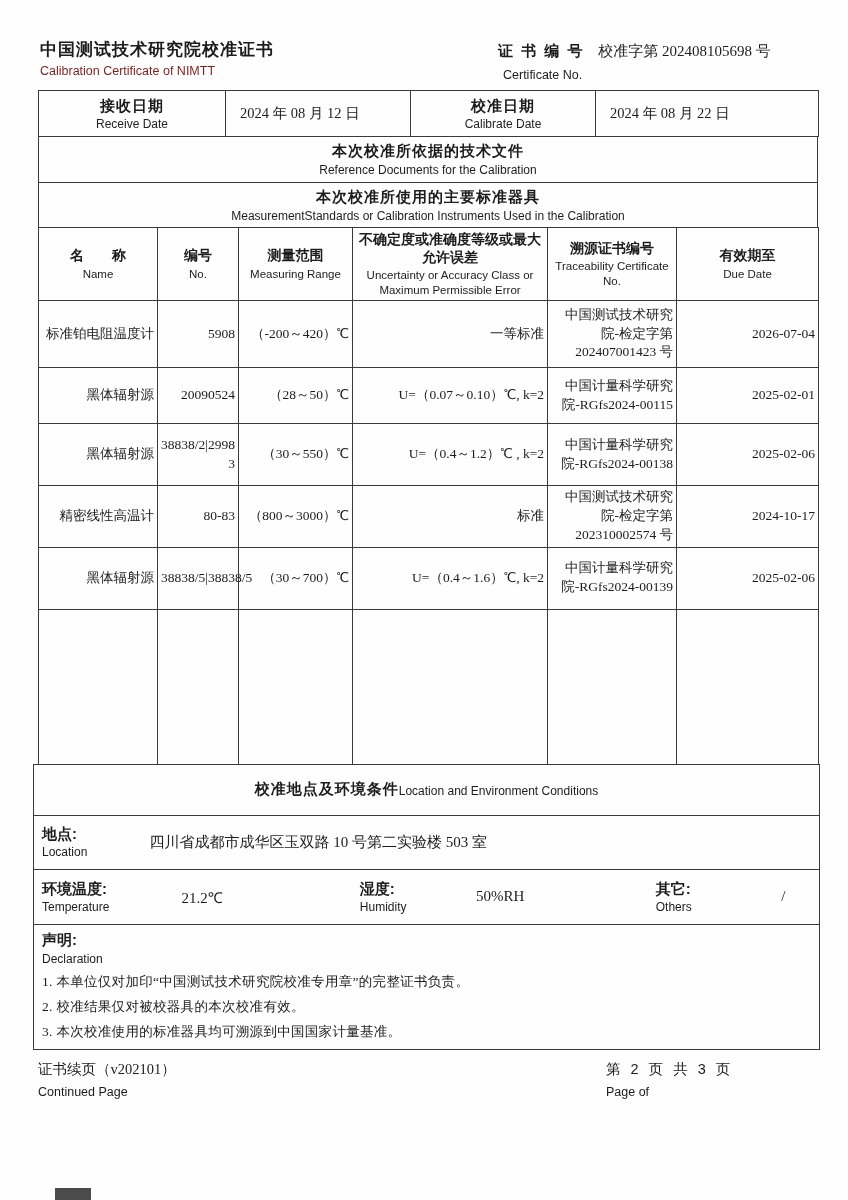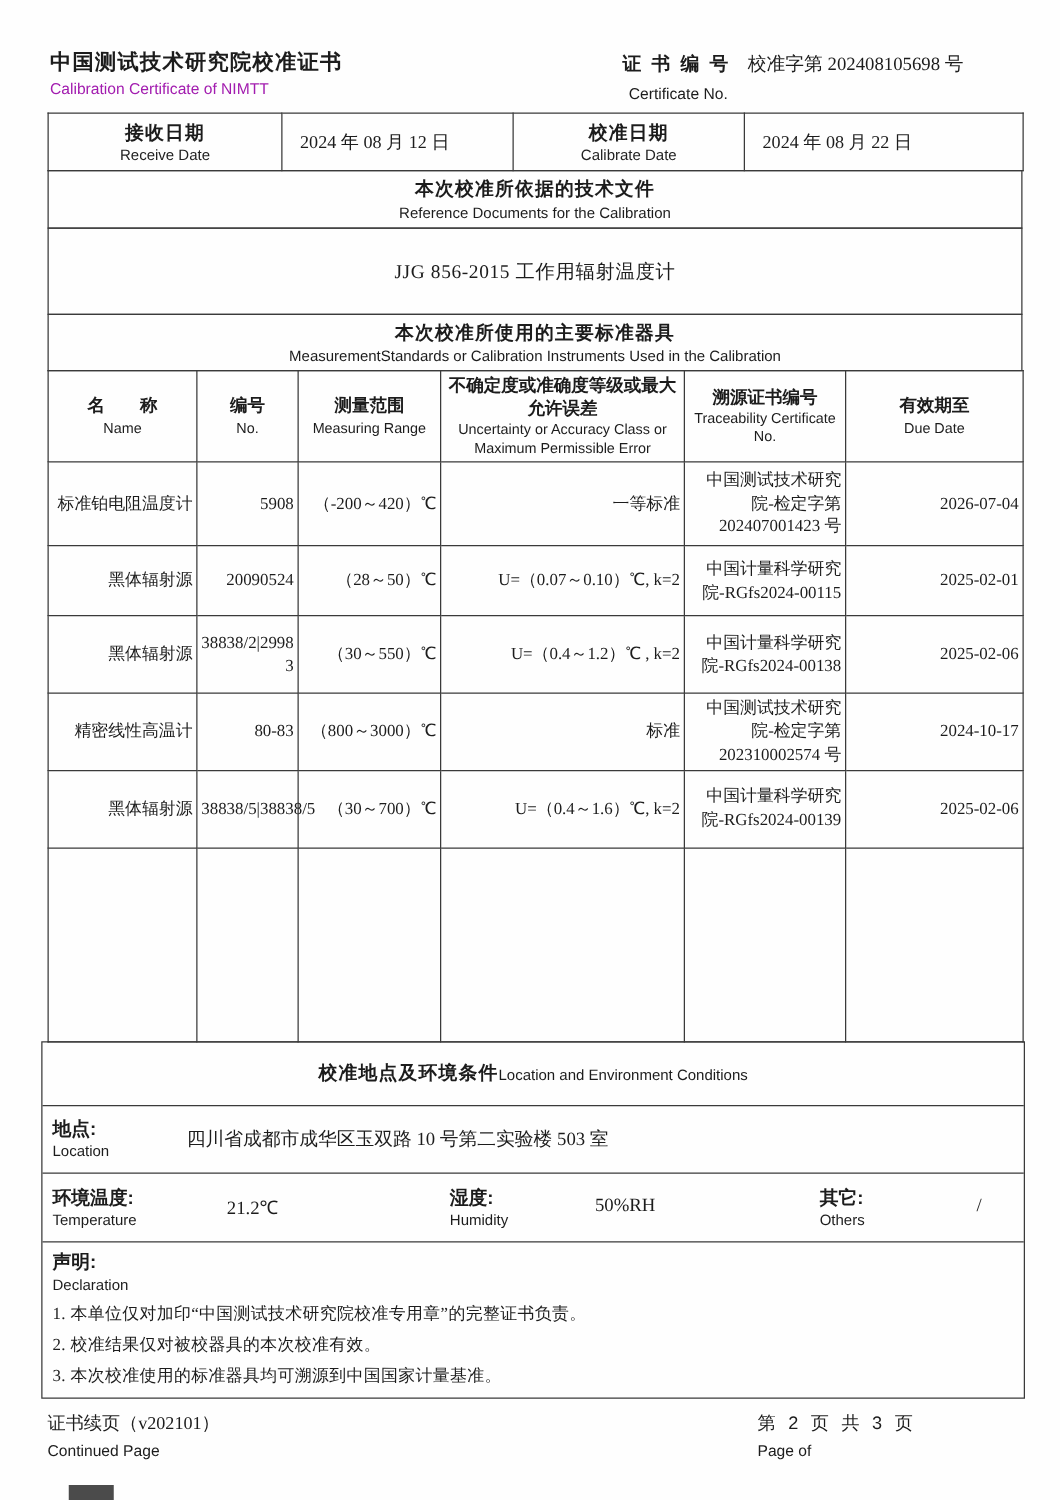--- a/index.html
+++ b/index.html
@@ -18,21 +18,21 @@
   
   .header { position: relative; height: 90px; }
   .doc-title-cn {
     position: absolute; left: 40px; top: 38px;
     font-family: "Liberation Sans", sans-serif;
     font-size: 17px; font-weight: bold; letter-spacing: 1px;
   }
   .doc-title-en {
     position: absolute; left: 40px; top: 64px;
     font-family: "Liberation Sans", sans-serif;
-    font-size: 12.5px; color:#a21caf;
+    font-size: 12.5px; color:#7f1d1d;
   }
   .certno-line {
     position: absolute; left: 498px; top: 42px;
     font-size: 15px;
   }
   .certno-label { font-family: "Liberation Sans", sans-serif; font-weight: bold; letter-spacing: 2px; }
   .certno-value { font-family: "Liberation Serif", serif; margin-left: 10px; }
   .certno-en {
     position: absolute; left: 503px; top: 68px;
     font-family: "Liberation Sans", sans-serif; font-size: 12.5px;
@@ -135,21 +135,20 @@
       </td>
       <td class="date-value">2024 年 08 月 22 日</td>
     </tr>
   </tbody>
     </table>
 
   <div class="stack box sec-head">
     <div class="cn">本次校准所依据的技术文件</div>
     <div class="en">Reference Documents for the Calibration</div>
   </div>
-  <div class="stack box ref-content">JJG 856-2015  工作用辐射温度计</div>
 
   <div class="stack box sec-head std-head">
     <div class="cn">本次校准所使用的主要标准器具</div>
     <div class="en">MeasurementStandards or Calibration Instruments Used in the Calibration</div>
   </div>
 
   <table class="grid standards">
     <colgroup>
       <col style="width:119px">
         <col style="width:81px">

